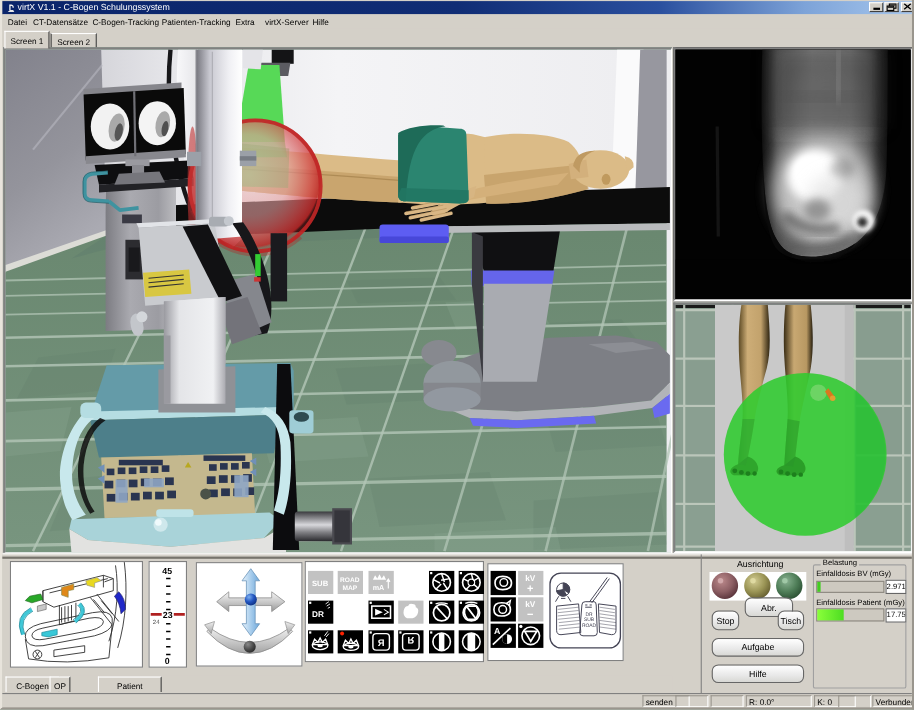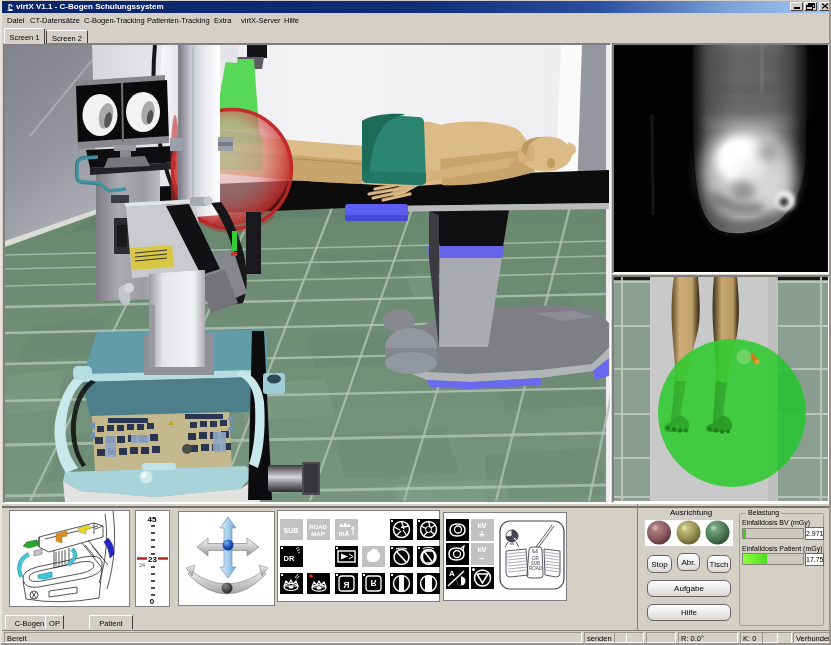--- a/index.html
+++ b/index.html
@@ -1,18 +1,18 @@
 <!DOCTYPE html>
 <html><head><meta charset="utf-8"><style>
 *{margin:0;padding:0;box-sizing:border-box}
 html,body{width:831px;height:645px;overflow:hidden}
 body{font-family:"Liberation Sans",sans-serif;background:#d4d0c8;position:relative;border-left:2px solid #e8e4dc;border-right:2px solid #9a968e;border-bottom:2px solid #9a968e}
 .a{position:absolute}
 .titlebar{left:0;top:1px;width:829px;height:12px;background:linear-gradient(90deg,#0a246a 0%,#102d75 50%,#2a4f9e 72%,#7da3d8 88%,#a8c8ee 100%)}
-.title{left:14px;top:2px;font-size:8px;font-weight:bold;color:#fff;letter-spacing:0px}
+.title{left:14px;top:2px;font-size:8px;font-weight:normal;color:#fff;letter-spacing:0px}
 .wbtn{top:2px;width:13px;height:9px;background:#d4d0c8;border-top:1px solid #fff;border-left:1px solid #fff;border-right:1px solid #404040;border-bottom:1px solid #404040;font-size:7px;line-height:7px;text-align:center;color:#000;font-weight:bold}
 .menubar{left:0;top:13px;width:827px;height:13px;background:#d4d0c8}
 .mi{position:absolute;top:3px;font-size:7.5px;color:#000}
 .tabrow{left:0;top:26px;width:827px;height:18px;background:#d4d0c8}
 .tab1{position:absolute;left:2px;top:2px;width:41px;height:16px;background:#d4d0c8;border-top:1px solid #fff;border-left:1px solid #fff;border-right:1px solid #404040;font-size:7.5px;text-align:center;padding-top:4px;z-index:2}
 .tab2{position:absolute;left:44px;top:4px;width:42px;height:14px;background:#d4d0c8;border-top:1px solid #fff;border-left:1px solid #404040;border-right:1px solid #404040;font-size:7.5px;text-align:center;padding-top:3px}
 .viewport{left:1px;top:43px;width:608px;height:460px;border-top:2px solid #808080;border-left:2px solid #808080;border-bottom:1px solid #fff;border-right:1px solid #fff;background:#7e9b89}
 .xray{left:610px;top:43px;width:218px;height:231px;border:2px solid #808080;border-bottom-color:#fff;border-right-color:#fff;background:#000}
 .feet{left:610px;top:275px;width:218px;height:228px;border:2px solid #808080;border-bottom-color:#fff;border-right-color:#fff;background:#8ba093}
 .bpanel{left:0;top:503px;width:827px;height:127px;background:#d4d0c8;border-top:1px solid #fff}
@@ -720,45 +720,44 @@
 </defs>
 <circle cx="14" cy="12.5" r="12" fill="url(#s1)"></circle>
 <circle cx="43.5" cy="12.5" r="12" fill="url(#s2)"></circle>
 <circle cx="72.5" cy="12.5" r="12" fill="url(#s3)"></circle>
 <circle cx="10" cy="8" r="2.5" fill="#d8b2b4" opacity="0.8"></circle>
 <circle cx="39.5" cy="8" r="2.5" fill="#e4dfa8" opacity="0.8"></circle>
 <circle cx="68.5" cy="8" r="2.5" fill="#a8cfae" opacity="0.8"></circle>
 </svg>
 </div>
 <div class="btn" style="left:9px;top:51px;width:25px;height:18px;padding-top:4px">Stop</div>
-<div class="btn" style="left:39px;top:49px;width:23px;height:18px;padding-top:4px">Abr.</div>
+<div class="btn" style="left:39px;top:39px;width:44px;height:18px;padding-top:4px">Abr.</div>
 <div class="btn" style="left:69px;top:51px;width:24px;height:18px;padding-top:4px">Tisch</div>
 <div class="btn" style="left:9px;top:76px;width:84px;height:17px;padding-top:3px">Aufgabe</div>
 <div class="btn" style="left:9px;top:100px;width:84px;height:17px;padding-top:3px">Hilfe</div>
 <div class="fs" style="left:101px;top:9px;width:85px;height:113px"></div>
 <div class="lbl" style="left:108px;top:5px;background:#d4d0c8;padding:0 2px">Belastung</div>
 <div class="lbl" style="left:104px;top:15px">Einfalldosis BV (mGy)</div>
 <div class="pbar" style="left:104px;top:24px;width:62px;height:11px">
         <div style="width:3px;height:100%;background:#43cc22"></div>
       </div>
 <div class="vbox" style="left:167px;top:23px;width:19px;height:13px;padding-top:2px">2.971</div>
 <div class="lbl" style="left:104px;top:41px">Einfalldosis Patient (mGy)</div>
 <div class="pbar" style="left:104px;top:49px;width:62px;height:12px">
         <div style="width:24px;height:100%;background:linear-gradient(90deg,#8aff3a,#4ddd22)"></div>
       </div>
 <div class="vbox" style="left:167px;top:49px;width:19px;height:13px;padding-top:2px">17.75</div>
 </div>
 </div>
 <div class="a btabs">
 <div class="btab" style="left:3px;width:49px">C-Bogen</div>
 <div class="btab" style="left:43px;width:19px">OP Tisch</div>
-<div class="btab" style="left:87px;width:44px">Patient</div>
+<div class="btab" style="left:87px;width:58px">Patient</div>
 </div>
 <div class="a sbar">
-<div class="scell" style="left:2px;width:578px">Bereit</div>
 <div class="scell" style="left:582px;width:43px">senden</div>
 <div class="scell" style="left:612px;width:30px"></div>
 <div class="scell" style="left:644px;width:30px"></div>
 <div class="scell" style="left:676px;width:60px">R: 0.0°</div>
 <div class="scell" style="left:738px;width:38px">K: 0</div>
 <div class="scell" style="left:760px;width:30px;padding:15px 1px">79.8 kV</div>
 <div class="scell" style="left:791px;width:37px">Verbunden</div>
 </div>
 
 </body></html>

